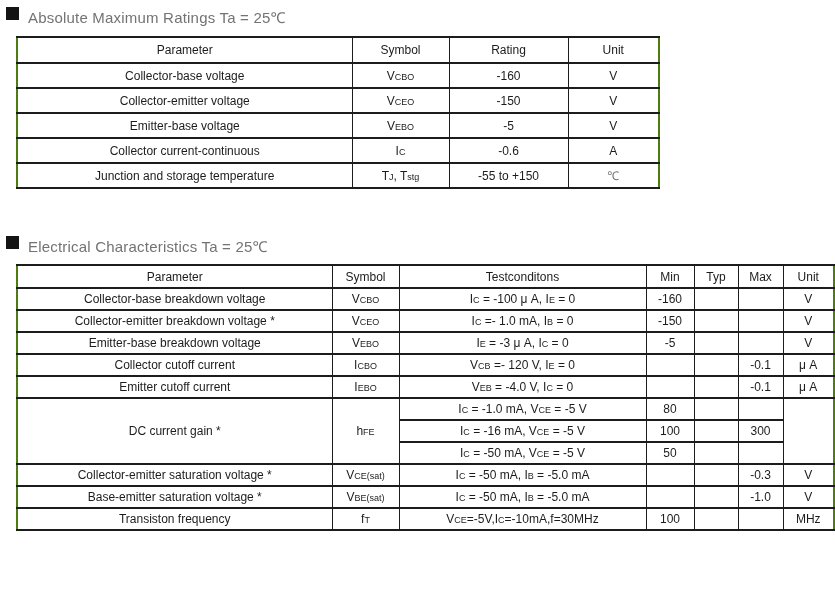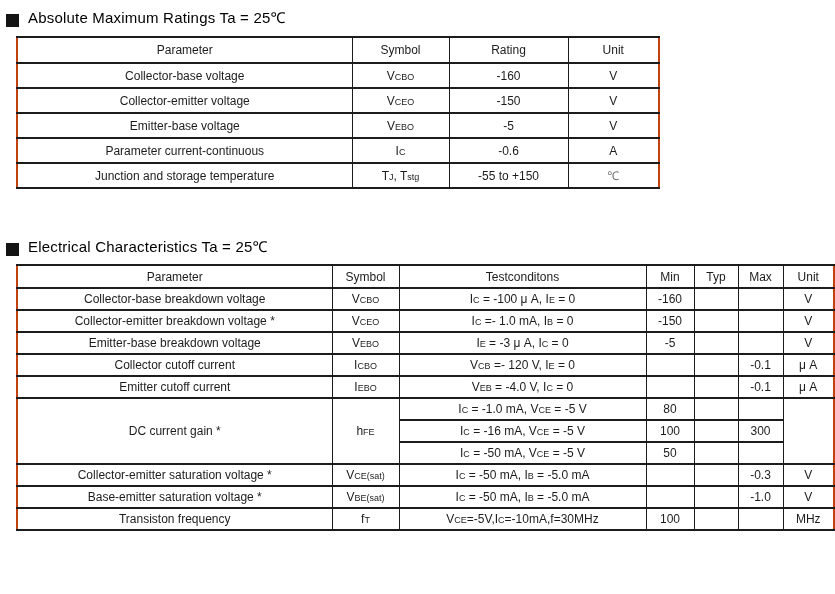--- a/index.html
+++ b/index.html
@@ -9,40 +9,40 @@
   }
   body {
     width: 835px;
     height: 594px;
     font-family: "Liberation Sans", sans-serif;
     color: #1c1c1c;
     overflow: hidden;
   }
   .section-title {
     display: flex;
-    align-items: flex-end;
+    align-items: flex-start;
     font-size: 15px;
     letter-spacing: 0.2px;
-    color: #000000;
+    color: #737373;
   }
   .section-title .bullet {
     width: 13px;
     height: 13px;
     background: #141414;
     margin: 0 9px 0 6px;
     flex: 0 0 auto;
   }
   #title-1 { padding-top: 7px; }
   #title-2 { margin-top: 47px; }
 
   table.ds {
     border-collapse: collapse;
     table-layout: fixed;
     margin-left: 16px;
-    border: 2px solid #c2410c;
+    border: 2px solid #4d7c0f;
   }
   #abs-max-table { width: 642px; margin-top: 9px; }
   #elec-table   { width: 817px; margin-top: 8px; }
 
   table.ds th, table.ds td {
     border: 1px solid #1c1c1c;
     border-top-width: 2px;
     border-bottom-width: 2px;
     font-size: 12px;
     font-weight: normal;
@@ -103,21 +103,21 @@
         <td>-150</td>
         <td>V</td>
       </tr>
       <tr>
         <td class="param">Emitter-base voltage</td>
         <td><span>V</span><span class="sb">EBO</span></td>
         <td>-5</td>
         <td>V</td>
       </tr>
       <tr>
-        <td class="param">Parameter current-continuous</td>
+        <td class="param">Collector current-continuous</td>
         <td><span>I</span><span class="sb">C</span></td>
         <td>-0.6</td>
         <td>A</td>
       </tr>
       <tr>
         <td class="param">Junction and storage temperature</td>
         <td><span>T</span><span class="sb">J</span><span>, T</span><span class="sb">stg</span></td>
         <td>-55 to +150</td>
         <td class="dim">℃</td>
       </tr>

